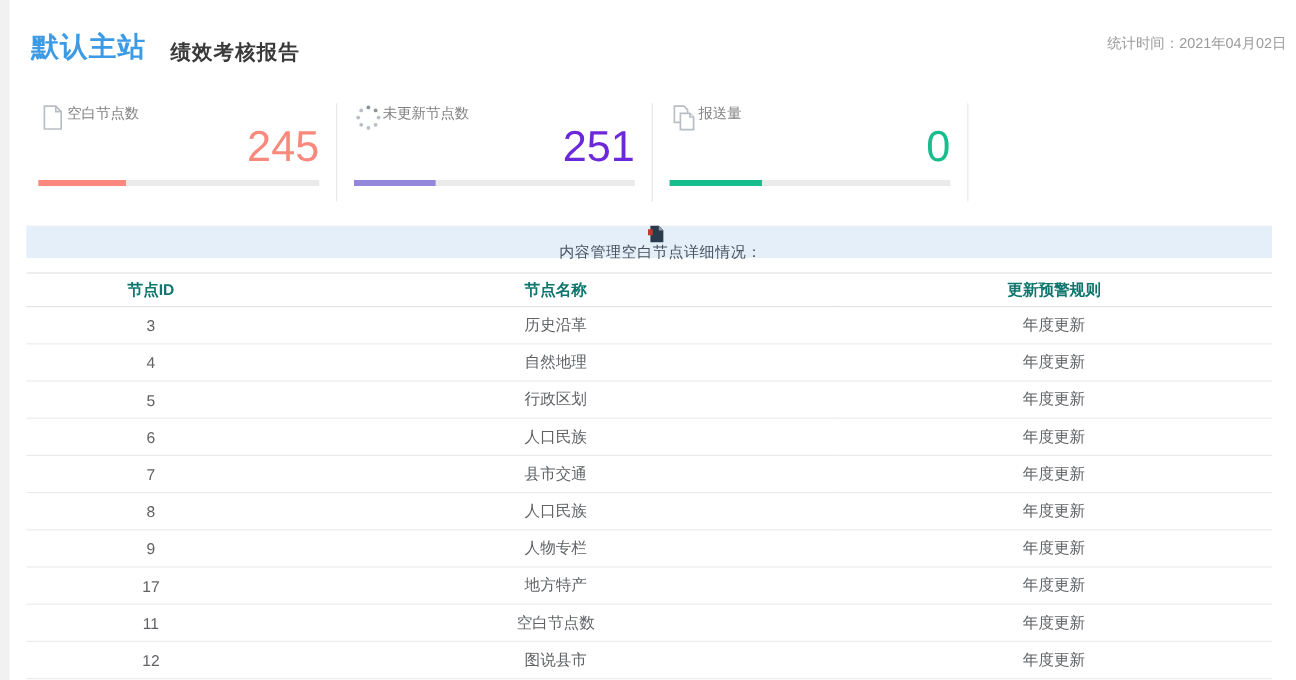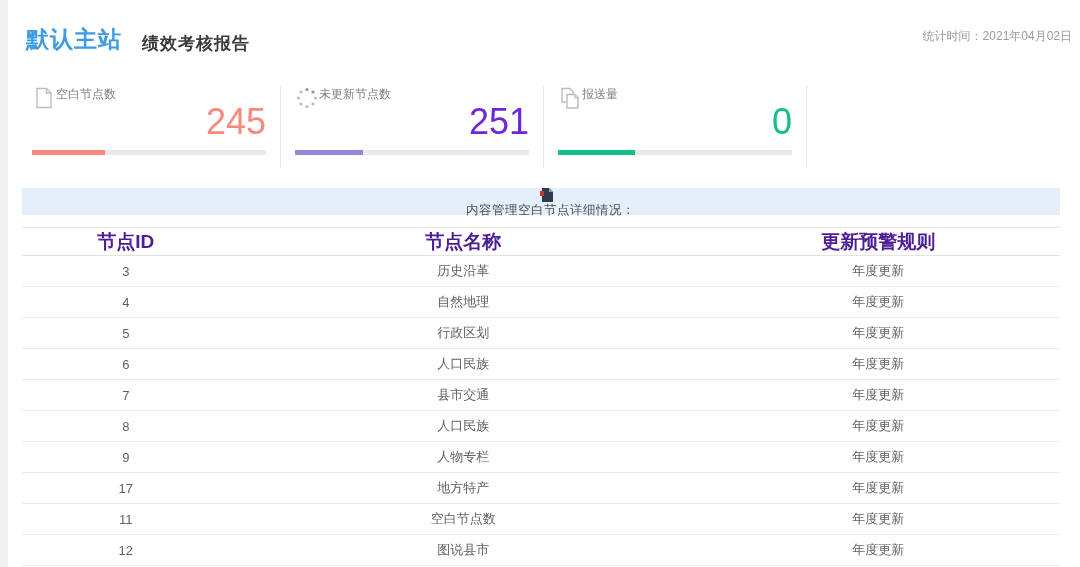--- a/index.html
+++ b/index.html
@@ -30,21 +30,21 @@
   .stat-bar-fill { height:5px; position:absolute; left:0; top:0; }
 
   
   .table-card { margin-top:20px; background:#fff; padding:0 20px 0 14px; }
   .section-bar { margin-left:0; height:27px; background:#e5effa; display:flex;
     align-items:center; padding-left:10px;flex-direction:column; }
   .section-icon { width:13px; height:14px; display:inline-block; }
   .section-title { font-size:12.5px; color:#46525e; margin-left:9px; letter-spacing:0.5px; }
 
   table.nodes { width:100%; border-collapse:collapse; margin-top:12px; table-layout:fixed; }
-  table.nodes th { font-size:19px; color:#4c1d95; font-weight:bold; height:28px;
+  table.nodes th { font-size:13px; color:#0f766e; font-weight:bold; height:28px;
     border-top:1px solid #e3e3e3; border-bottom:1px solid #e3e3e3; text-align:center; }
   table.nodes td { font-size:13px; color:#606266; height:31px; text-align:center;
     border-bottom:1px solid #ebebeb; }
 </style>
 </head>
 <body>
 
 <div class="left-gutter"></div>
 <div class="page">
 

